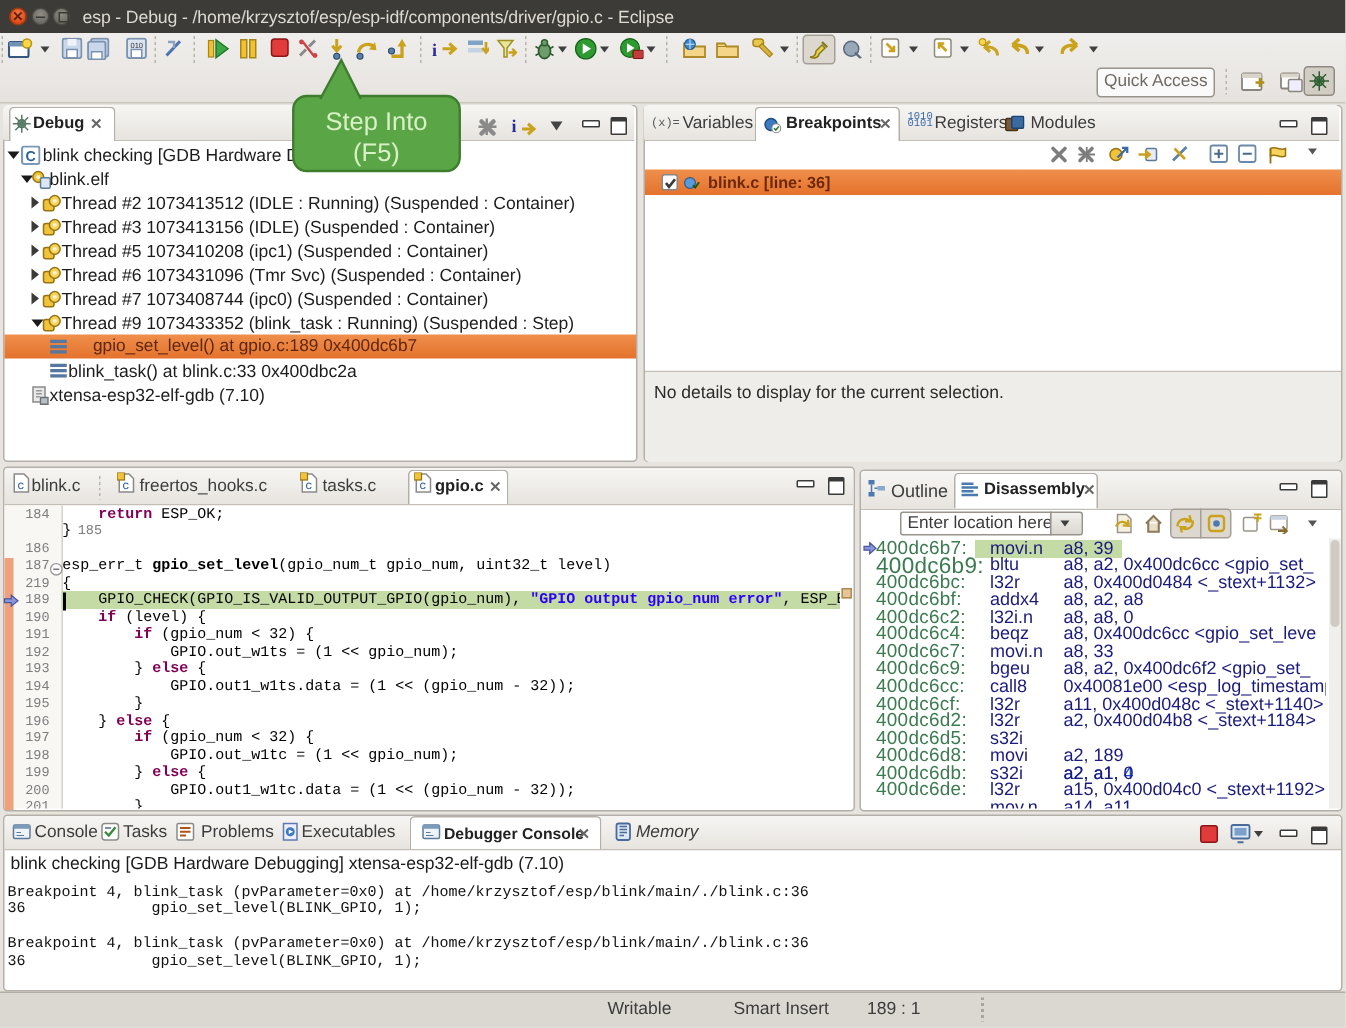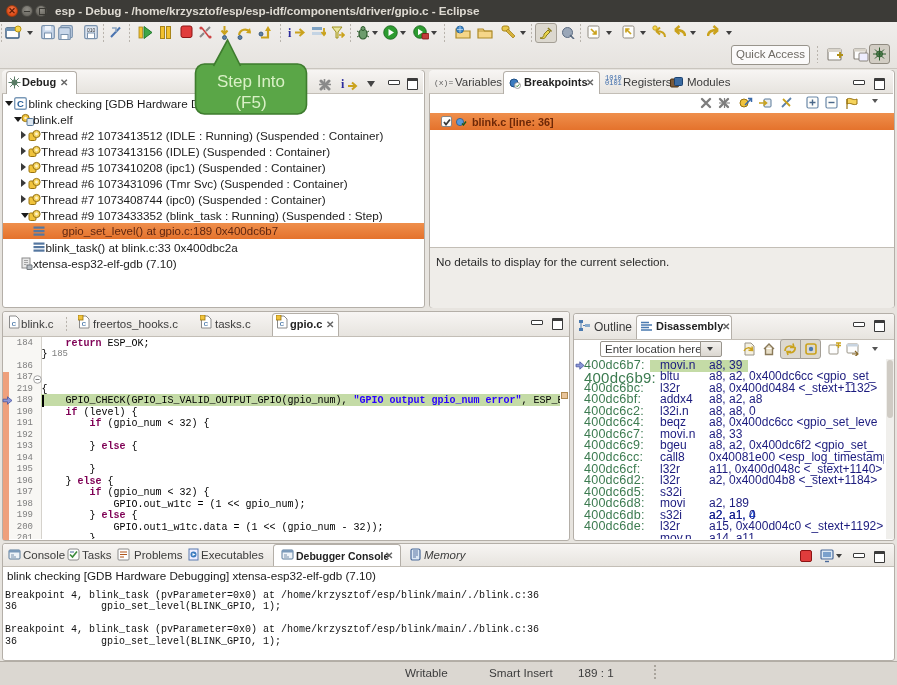--- a/index.html
+++ b/index.html
@@ -21,21 +21,21 @@
 .dd{position:absolute;width:0;height:0;border-left:3.5px solid transparent;border-right:3.5px solid transparent;border-top:4px solid #3f3f3f;}
 .sep{position:absolute;width:1px;background:repeating-linear-gradient(#b9b4ad 0 2px,#e9e7e3 2px 4px);}
 </style></head><body>
 <div class="ab" style="left:0;top:0;width:897px;height:22px;background:#3c3b37;"></div>
 <div class="ab" style="left:6px;top:5px;width:12px;height:12px;border-radius:50%;background:radial-gradient(circle at 50% 35%,#f07a4e,#dd4a15 70%);border:1px solid #9c3a10;box-sizing:border-box;"></div>
 <div class="ab" style="left:6px;top:5px;width:12px;height:12px;text-align:center;font-size:9px;line-height:12px;color:#5e1c05;font-weight:bold;">✕</div>
 <div class="ab" style="left:21px;top:5px;width:12px;height:12px;border-radius:50%;background:radial-gradient(circle at 50% 35%,#8f8d86,#6d6b64 70%);border:1px solid #4a4944;box-sizing:border-box;"></div>
 <div class="ab" style="left:24px;top:10.5px;width:6px;height:1.5px;background:#3a3934;"></div>
 <div class="ab" style="left:35px;top:5px;width:12px;height:12px;border-radius:50%;background:radial-gradient(circle at 50% 35%,#8f8d86,#6d6b64 70%);border:1px solid #4a4944;box-sizing:border-box;"></div>
 <div class="ab" style="left:38.5px;top:8px;width:5px;height:4.5px;border:1.5px solid #3a3934;"></div>
-<div class="ab" style="left:55px;top:4px;font-size:11.8px;font-weight:bold;color:#dedad2;letter-spacing:-0.1px;">esp - Debug - /home/krzysztof/esp/esp-idf/components/driver/gpio.c - Eclipse</div>
+<div class="ab" style="left:55px;top:4px;font-size:11.8px;font-weight:normal;color:#dedad2;letter-spacing:-0.1px;">esp - Debug - /home/krzysztof/esp/esp-idf/components/driver/gpio.c - Eclipse</div>
 <div class="ab" style="left:0;top:22px;width:897px;height:46px;background:linear-gradient(#f0eeec,#e6e3df);border-bottom:1px solid #c9c5be;"></div>
 <div class="sep" style="left:1px;top:24px;height:18px;"></div>
 <svg class="ab" style="left:5px;top:25px;" width="18" height="16" viewBox="0 0 18 16">
     <rect x="1" y="3" width="13" height="10" rx="1" fill="#fdfdfd" stroke="#35597e" stroke-width="1.4"></rect>
     <rect x="1" y="3" width="13" height="3" fill="#6f93b5"></rect>
     <circle cx="13" cy="4" r="3" fill="#f8d74c" stroke="#b99410" stroke-width="1"></circle>
   </svg>
 <div class="dd" style="left:27px;top:31px;"></div>
 <svg class="ab" style="left:41px;top:25px;" width="14" height="15" viewBox="0 0 14 15">
     <rect x="0.7" y="0.7" width="12.6" height="13" rx="1.5" fill="#c9d7ea" stroke="#7a92ad" stroke-width="1.2"></rect>
@@ -379,32 +379,35 @@
 <div class="ab" style="left:3px;top:337px;width:38px;height:202px;background:#f8f7f4;border-right:1px solid #d5d2cc;"></div>
 <div class="ab" style="left:3px;top:371.5px;width:5.5px;height:168px;background:#efa07c;"></div>
 <div class="ab" style="left:41px;top:394.0px;width:519px;height:12px;background:#c4dba6;"></div>
 <div class="ab" style="left:0;top:337px;width:560px;height:202px;overflow:hidden;">
 <div class="ab mono" style="left:15px;top:0.5px;width:18px;text-align:right;font-size:9px;color:#7e7e7e;">184</div>
 <div class="ab mono" style="left:41.5px;top:0.5px;font-size:10px;color:#000;">    <span style="color:#7f0055;font-weight:bold;">return</span> ESP_OK;</div>
 <div class="ab mono" style="left:15px;top:12.0px;width:18px;text-align:right;font-size:9px;color:#7e7e7e;margin-left:35px;">185</div>
 <div class="ab mono" style="left:41.5px;top:12.0px;font-size:10px;color:#000;">}</div>
 <div class="ab mono" style="left:15px;top:23.5px;width:18px;text-align:right;font-size:9px;color:#7e7e7e;">186</div>
 <div class="ab mono" style="left:15px;top:35.0px;width:18px;text-align:right;font-size:9px;color:#7e7e7e;">187</div>
+<div class="ab mono" style="left:41.5px;top:35.0px;font-size:10px;color:#000;">esp_err_t <span style="font-weight:bold;">gpio_set_level</span>(gpio_num_t gpio_num, uint32_t level)</div>
 <div class="ab mono" style="left:15px;top:46.5px;width:18px;text-align:right;font-size:9px;color:#7e7e7e;">219</div>
 <div class="ab mono" style="left:41.5px;top:46.5px;font-size:10px;color:#000;">{</div>
 <div class="ab mono" style="left:15px;top:58.0px;width:18px;text-align:right;font-size:9px;color:#7e7e7e;">189</div>
 <div class="ab mono" style="left:41.5px;top:58.0px;font-size:10px;color:#000;">    GPIO_CHECK(GPIO_IS_VALID_OUTPUT_GPIO(gpio_num), <span style="color:#2a00ff;font-weight:bold;">"GPIO output gpio_num error"</span>, ESP_ERR_INVALID_ARG);</div>
 <div class="ab mono" style="left:15px;top:69.5px;width:18px;text-align:right;font-size:9px;color:#7e7e7e;">190</div>
 <div class="ab mono" style="left:41.5px;top:69.5px;font-size:10px;color:#000;">    <span style="color:#7f0055;font-weight:bold;">if</span> (level) {</div>
 <div class="ab mono" style="left:15px;top:81.0px;width:18px;text-align:right;font-size:9px;color:#7e7e7e;">191</div>
 <div class="ab mono" style="left:41.5px;top:81.0px;font-size:10px;color:#000;">        <span style="color:#7f0055;font-weight:bold;">if</span> (gpio_num &lt; 32) {</div>
 <div class="ab mono" style="left:15px;top:92.5px;width:18px;text-align:right;font-size:9px;color:#7e7e7e;">192</div>
+<div class="ab mono" style="left:41.5px;top:92.5px;font-size:10px;color:#000;">            GPIO.out_w1ts = (1 &lt;&lt; gpio_num);</div>
 <div class="ab mono" style="left:15px;top:104.0px;width:18px;text-align:right;font-size:9px;color:#7e7e7e;">193</div>
 <div class="ab mono" style="left:41.5px;top:104.0px;font-size:10px;color:#000;">        } <span style="color:#7f0055;font-weight:bold;">else</span> {</div>
 <div class="ab mono" style="left:15px;top:115.5px;width:18px;text-align:right;font-size:9px;color:#7e7e7e;">194</div>
+<div class="ab mono" style="left:41.5px;top:115.5px;font-size:10px;color:#000;">            GPIO.out1_w1ts.data = (1 &lt;&lt; (gpio_num - 32));</div>
 <div class="ab mono" style="left:15px;top:127.0px;width:18px;text-align:right;font-size:9px;color:#7e7e7e;">195</div>
 <div class="ab mono" style="left:41.5px;top:127.0px;font-size:10px;color:#000;">        }</div>
 <div class="ab mono" style="left:15px;top:138.5px;width:18px;text-align:right;font-size:9px;color:#7e7e7e;">196</div>
 <div class="ab mono" style="left:41.5px;top:138.5px;font-size:10px;color:#000;">    } <span style="color:#7f0055;font-weight:bold;">else</span> {</div>
 <div class="ab mono" style="left:15px;top:150.0px;width:18px;text-align:right;font-size:9px;color:#7e7e7e;">197</div>
 <div class="ab mono" style="left:41.5px;top:150.0px;font-size:10px;color:#000;">        <span style="color:#7f0055;font-weight:bold;">if</span> (gpio_num &lt; 32) {</div>
 <div class="ab mono" style="left:15px;top:161.5px;width:18px;text-align:right;font-size:9px;color:#7e7e7e;">198</div>
 <div class="ab mono" style="left:41.5px;top:161.5px;font-size:10px;color:#000;">            GPIO.out_w1tc = (1 &lt;&lt; gpio_num);</div>
 <div class="ab mono" style="left:15px;top:173.0px;width:18px;text-align:right;font-size:9px;color:#7e7e7e;">199</div>
 <div class="ab mono" style="left:41.5px;top:173.0px;font-size:10px;color:#000;">        } <span style="color:#7f0055;font-weight:bold;">else</span> {</div>

